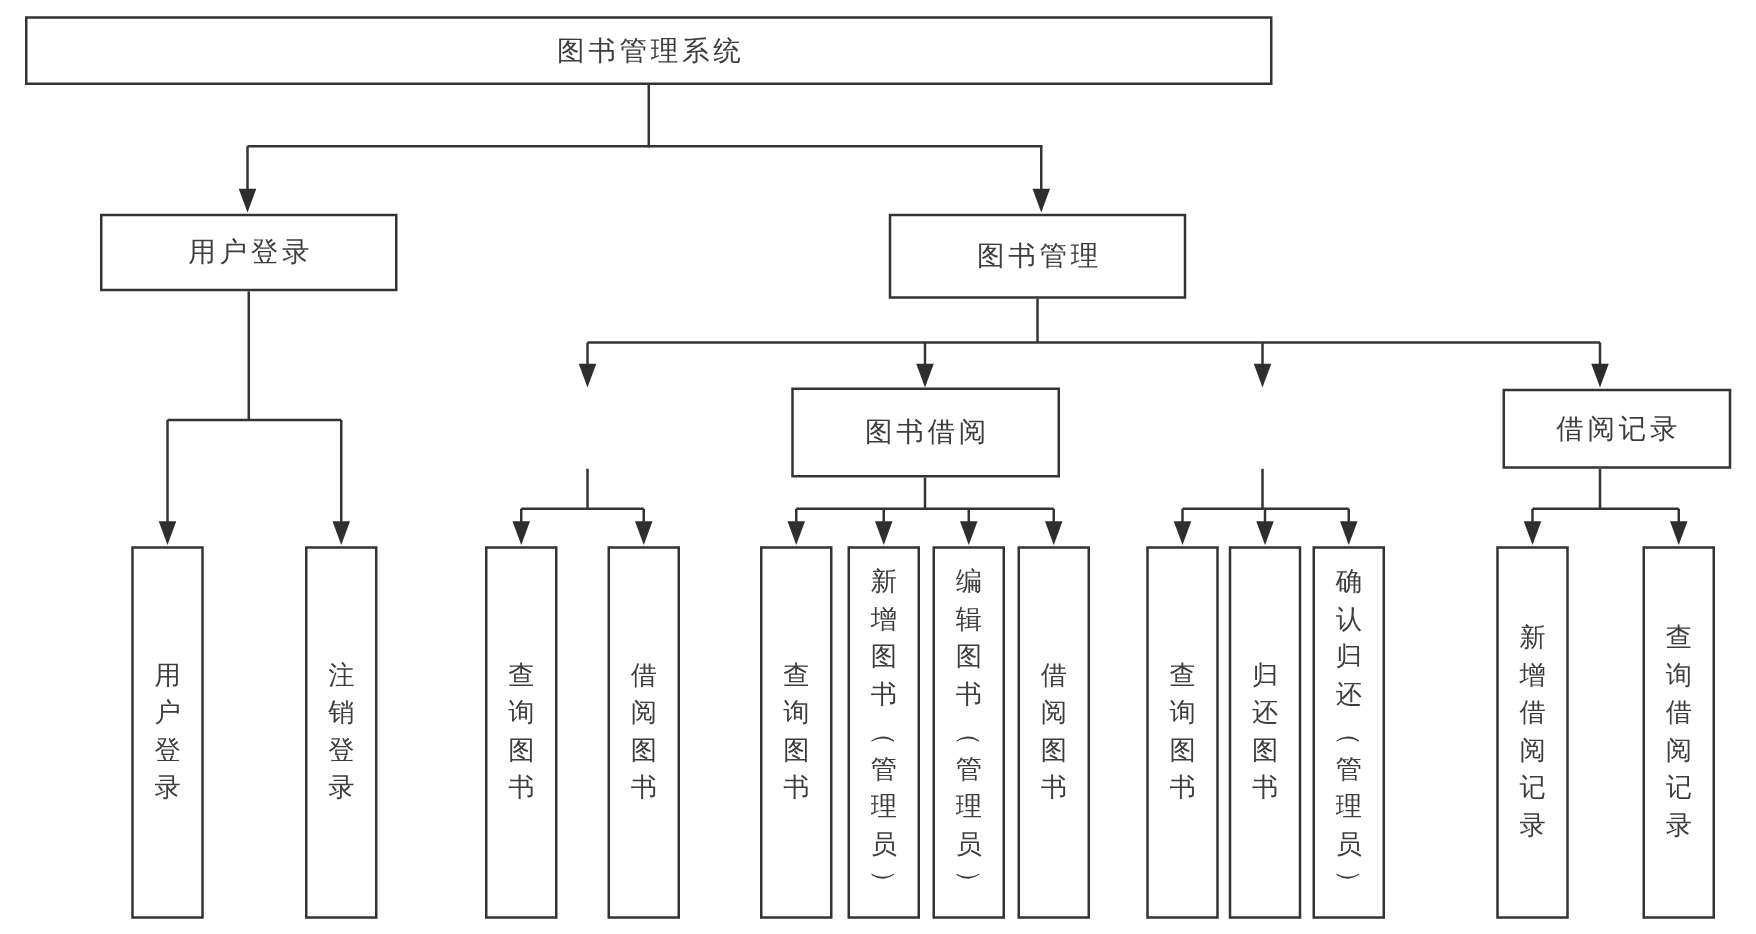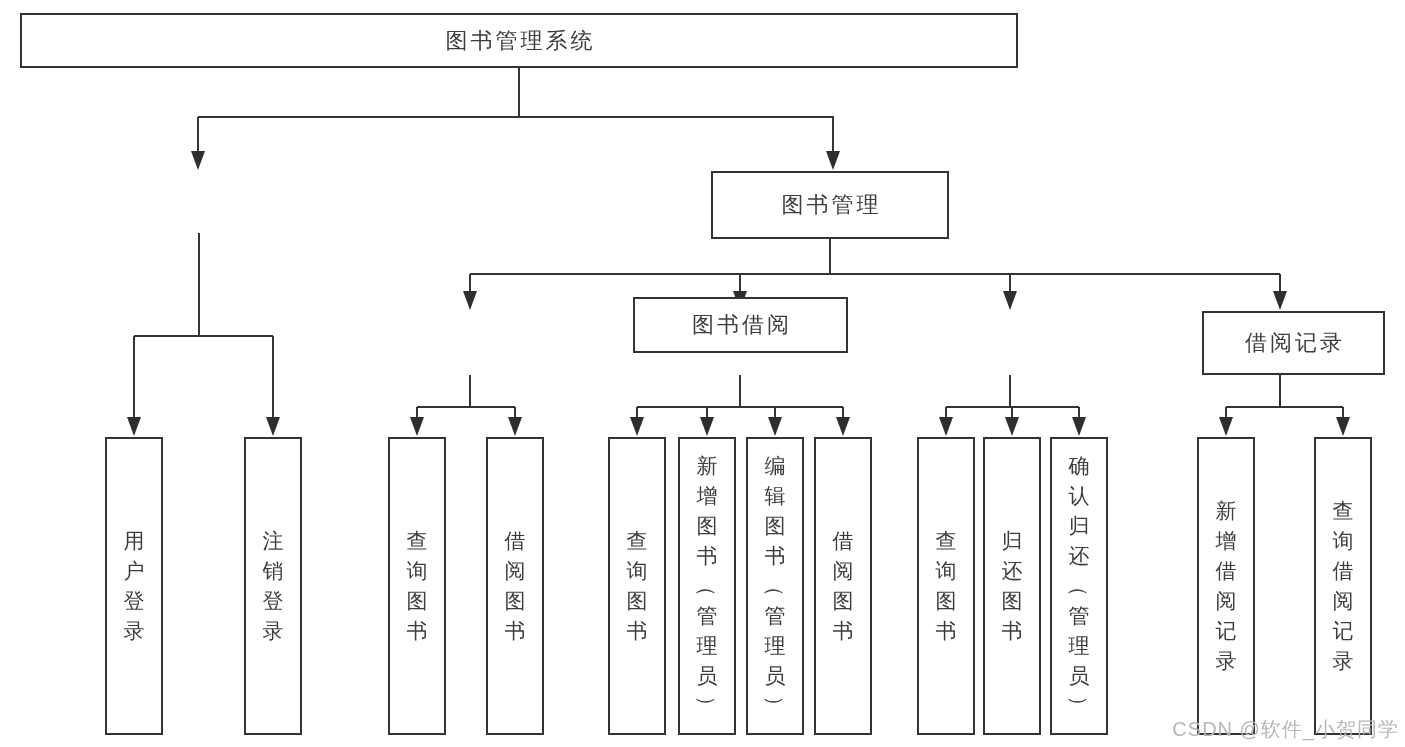--- a/index.html
+++ b/index.html
@@ -105,25 +105,28 @@
       <polygon points="1219,417 1233,417 1226,436"></polygon>
       <line x1="1343" y1="407" x2="1343" y2="424"></line>
       <polygon points="1336,417 1350,417 1343,436"></polygon>
     </g>
   </svg>
 
   <div class="node hbox" style="left:20px;top:13px;width:998px;height:55px">
     <span>图书管理系统</span>
   </div>
 
+  <div class="node hbox" style="left:80px;top:171px;width:238px;height:62px">
+    <span>用户登录</span>
+  </div>
   <div class="node hbox" style="left:711px;top:171px;width:238px;height:68px">
     <span>图书管理</span>
   </div>
 
-  <div class="node hbox" style="left:633px;top:297px;width:215px;height:56px">
+  <div class="node hbox" style="left:633px;top:310px;width:215px;height:72px">
     <span>图书借阅</span>
   </div>
   <div class="node hbox" style="left:1202px;top:311px;width:183px;height:64px">
     <span>借阅记录</span>
   </div>
 
   <div class="node vbox" style="left:105px;top:437px;width:58px;height:298px">
     <span class="vlabel">
         <span class="vchar">用</span>
         <span class="vchar">户</span>
@@ -244,14 +247,13 @@
     <span class="vlabel">
         <span class="vchar">查</span>
         <span class="vchar">询</span>
         <span class="vchar">借</span>
         <span class="vchar">阅</span>
         <span class="vchar">记</span>
         <span class="vchar">录</span>
       </span>
   </div>
 
-  <div class="watermark">CSDN @软件_小贺同学</div>
 </div>
 
 </body></html>

